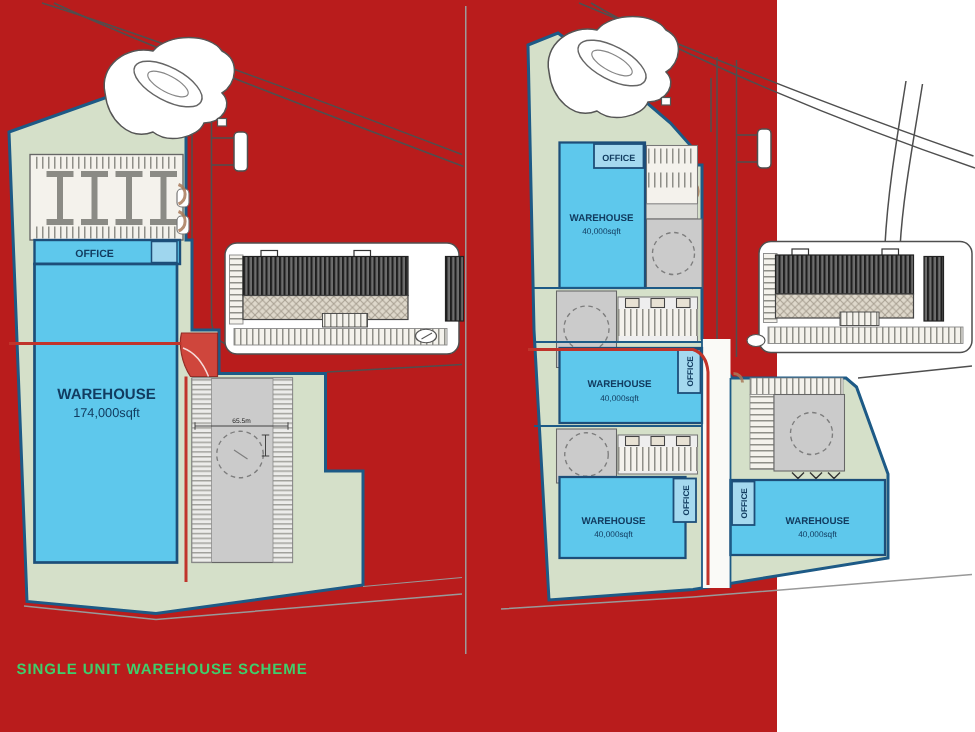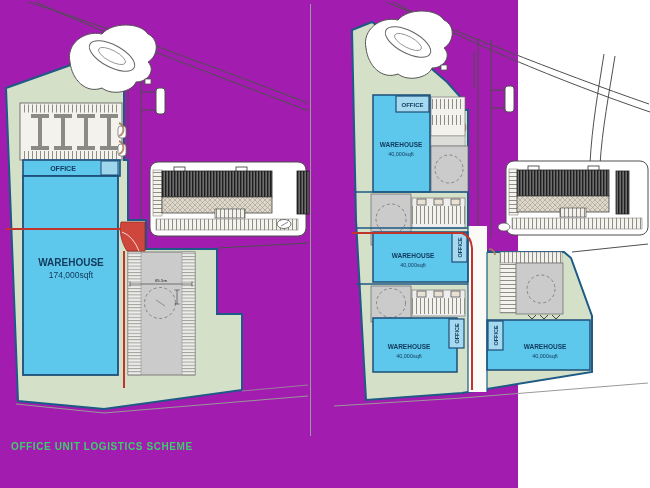--- a/index.html
+++ b/index.html
@@ -1,17 +1,17 @@
 <!DOCTYPE html>
 <html><head>
 <meta charset="utf-8">
 <style>
   html,body{margin:0;padding:0;background:#ffffff;}
   body{width:650px;height:488px;overflow:hidden;font-family:"Liberation Sans",sans-serif;}
-  .canvas{position:relative;width:518px;height:488px;background:#a21caf;}
+  .canvas{position:relative;width:518px;height:488px;background:#b91c1c;}
   .panel{position:absolute;top:0;}
   .divider{position:absolute;left:310px;top:4px;width:1px;height:432px;background:#9b9b9b;}
   .caption{position:absolute;top:441px;font-weight:bold;color:#3fce6c;white-space:nowrap;}
   .caption.left{left:11px;font-size:10px;letter-spacing:0.6px;}
   .caption.right{left:352px;font-size:9.5px;letter-spacing:0.35px;}
   svg text{font-family:"Liberation Sans",sans-serif;}
   .wh-name{font-weight:bold;fill:#123c60;}
   .wh-area{fill:#123c60;}
   .office-txt{font-weight:bold;fill:#123c60;}
   .dim-txt{fill:#222222;}
@@ -255,15 +255,15 @@
 
   <g>
     <path d="M352,233 H462 Q471,236 472,248 V390" stroke="#c0342b" stroke-width="2" fill="none"></path>
   </g>
 
   <g stroke="#999999" fill="none">
     <path d="M334,406 L462,398 L648,383" stroke-width="1"></path>
   </g>
 </svg>
 
-<div class="caption left">OFFICE UNIT LOGISTICS SCHEME</div>
+<div class="caption left">SINGLE UNIT WAREHOUSE SCHEME</div>
 
 </div>
 
 </body></html>

